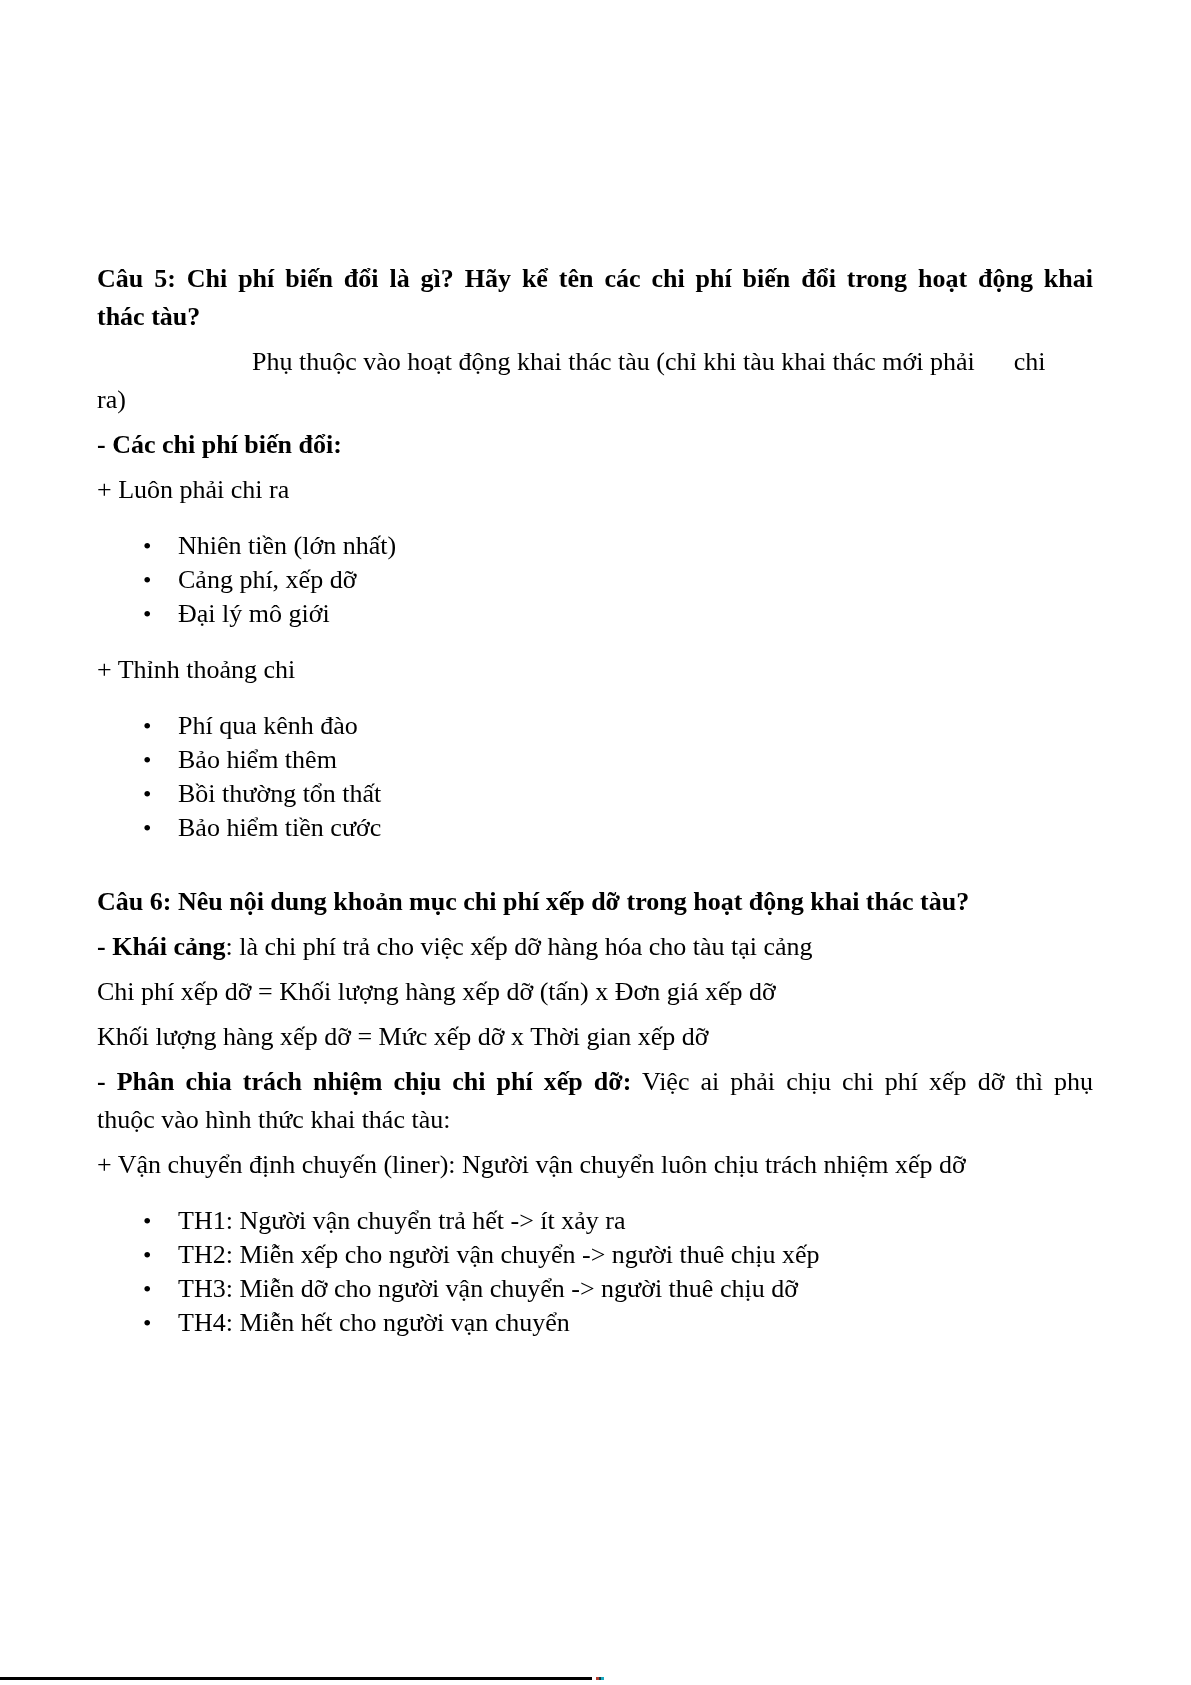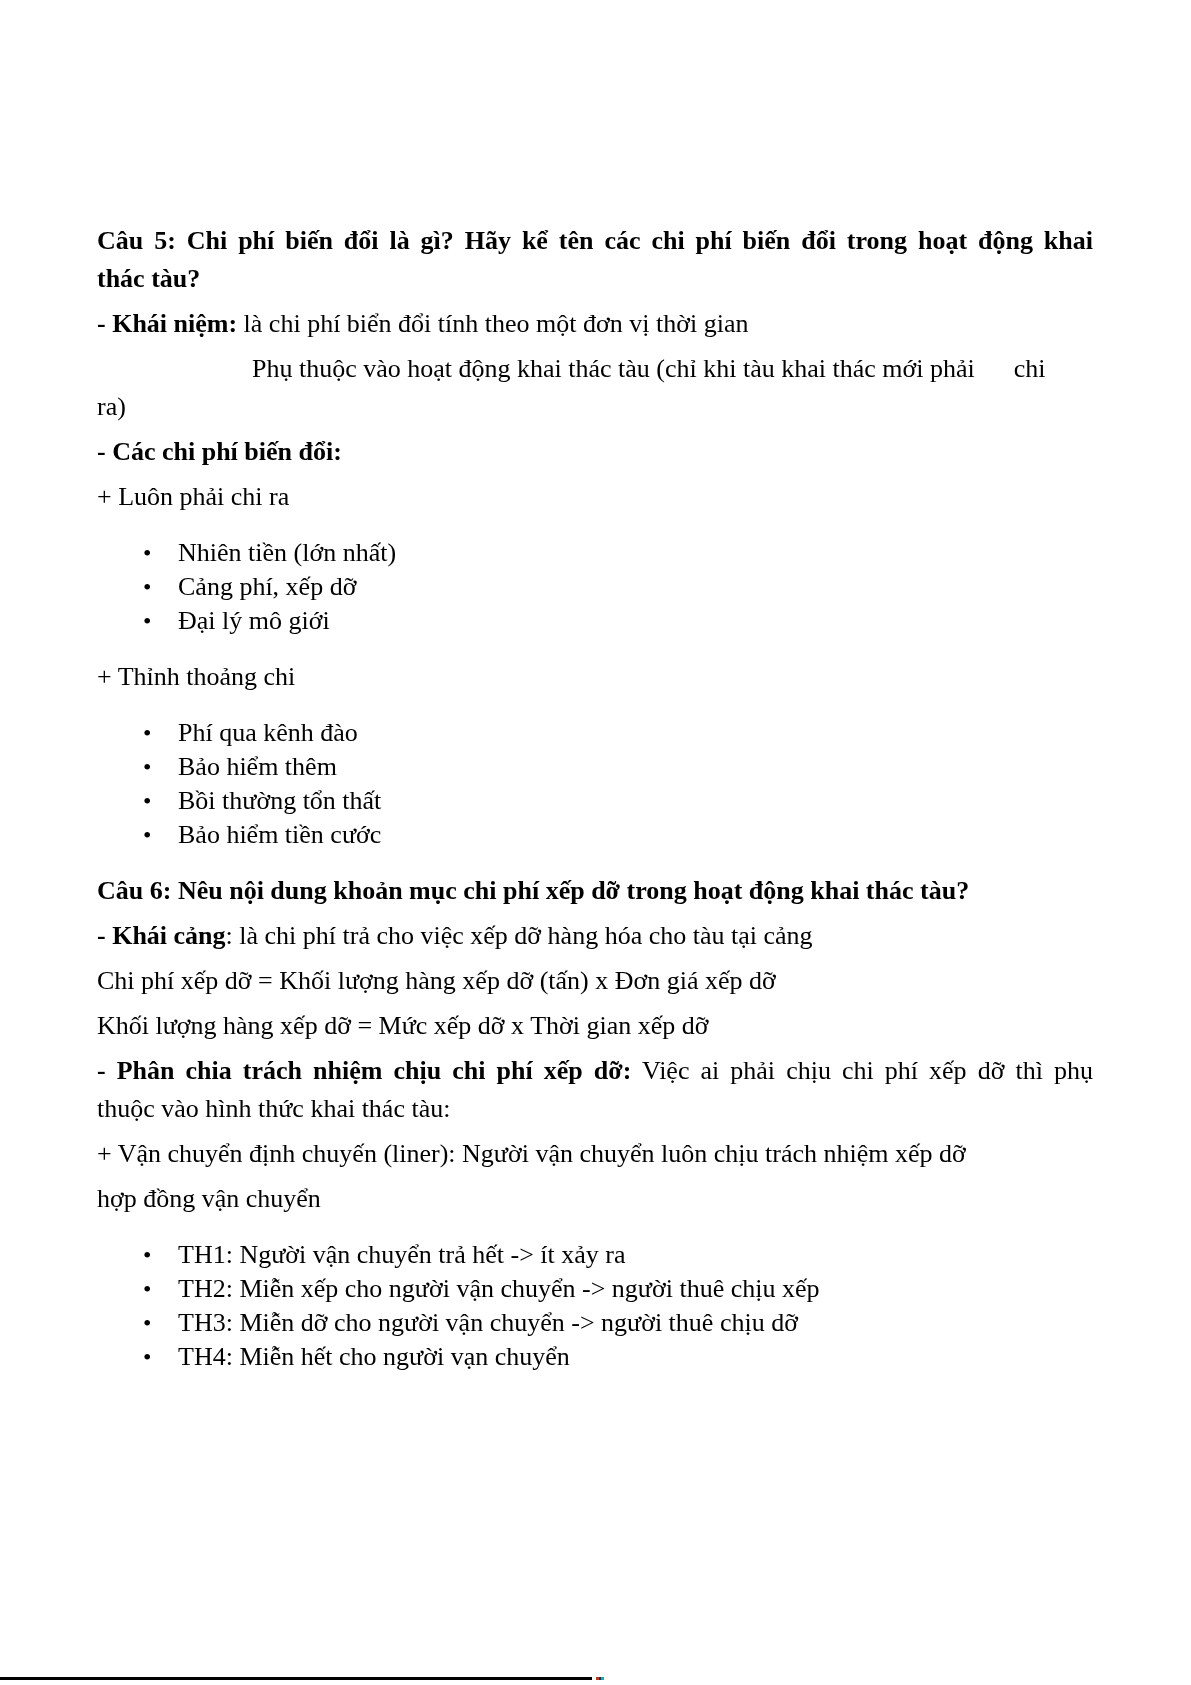--- a/index.html
+++ b/index.html
@@ -6,21 +6,21 @@
   body{
     width:1191px;height:1685px;
     background:#ffffff;color:#000000;
     font-family:"Liberation Serif","DejaVu Serif",serif;
     position:relative;overflow:hidden;
   }
   .content{
     position:absolute;left:97px;top:222px;width:996px;
   }
   .para{font-size:26px;line-height:38px;margin:0 0 7px 0;}
-  .para.heading{font-weight:700;}
+  .para.heading{font-weight:700;margin-top:38px;}
   .line{white-space:nowrap;}
   .line.fill{text-align:justify;text-align-last:justify;}
   .line.indent{padding-left:155px;margin-top:7px;}
   .bold{font-weight:700;}
   .list{margin:20px 0 20px 0;}
   .bullet-item{font-size:26px;line-height:34px;padding-left:46px;white-space:nowrap;}
   .bullet-dot{display:inline-block;width:35px;font-size:24px;}
   .footer-rule{
     position:absolute;left:0;top:1677px;width:592px;height:3px;background:#000000;
   }
@@ -29,23 +29,20 @@
     background:linear-gradient(90deg,#b03a2e 0 3px,#123a44 3px 5px,#18a6bd 5px 8px);
   }
 </style>
 </head>
 <body>
 
 <div class="content">
     <div class="para heading">
       <div class="line fill"><span class="bold">Câu 5: Chi phí biến đổi là gì? Hãy kể tên các chi phí biến đổi trong hoạt động khai</span></div>
       <div class="line"><span class="bold">thác tàu?</span></div>
-    </div>
-    <div class="para">
-      <div class="line"><span class="bold">- Khái niệm:</span><span> là chi phí biển đổi tính theo một đơn vị thời gian</span></div>
     </div>
     <div class="para">
       <div class="line indent"><span>Phụ thuộc vào hoạt động khai thác tàu (chỉ khi tàu khai thác mới phải&nbsp;&nbsp;&nbsp;&nbsp;&nbsp; chi</span></div>
       <div class="line"><span>ra)</span></div>
     </div>
     <div class="para">
       <div class="line"><span class="bold">- Các chi phí biến đổi:</span></div>
     </div>
     <div class="para">
       <div class="line"><span>+ Luôn phải chi ra</span></div>
@@ -77,21 +74,20 @@
       <div class="line"><span>Khối lượng hàng xếp dỡ = Mức xếp dỡ x Thời gian xếp dỡ</span></div>
     </div>
     <div class="para">
       <div class="line fill"><span class="bold">- Phân chia trách nhiệm chịu chi phí xếp dỡ:</span><span> Việc ai phải chịu chi phí xếp dỡ thì phụ</span></div>
       <div class="line"><span>thuộc vào hình thức khai thác tàu:</span></div>
     </div>
     <div class="para">
       <div class="line"><span>+ Vận chuyển định chuyến (liner): Người vận chuyển luôn chịu trách nhiệm xếp dỡ</span></div>
     </div>
     <div class="para">
-      <div class="line"><span>hợp đồng vận chuyển</span></div>
     </div>
     <div class="list">
       <div class="bullet-item"><span class="bullet-dot">•</span><span class="bullet-text">TH1: Người vận chuyển trả hết -&gt; ít xảy ra</span></div>
       <div class="bullet-item"><span class="bullet-dot">•</span><span class="bullet-text">TH2: Miễn xếp cho người vận chuyển -&gt; người thuê chịu xếp</span></div>
       <div class="bullet-item"><span class="bullet-dot">•</span><span class="bullet-text">TH3: Miễn dỡ cho người vận chuyển -&gt; người thuê chịu dỡ</span></div>
       <div class="bullet-item"><span class="bullet-dot">•</span><span class="bullet-text">TH4: Miễn hết cho người vạn chuyển</span></div>
     </div>
   </div>
 
 <div class="footer-rule"></div>

